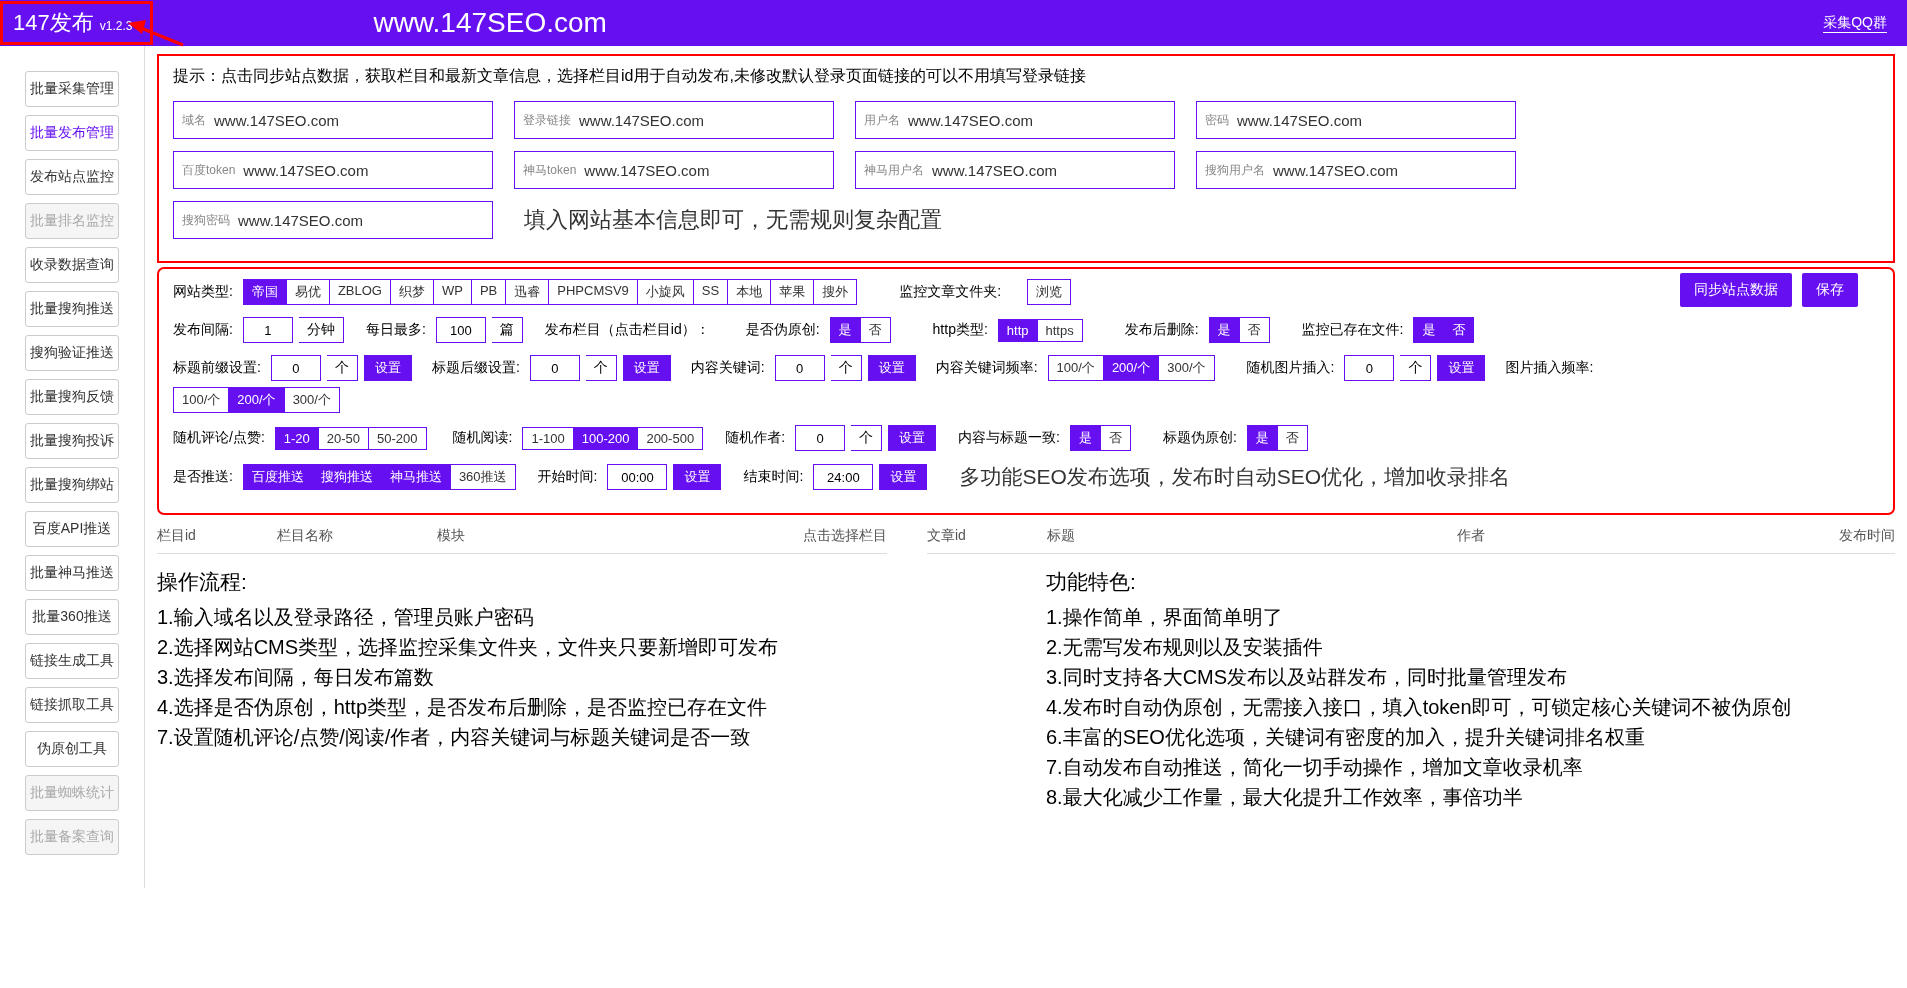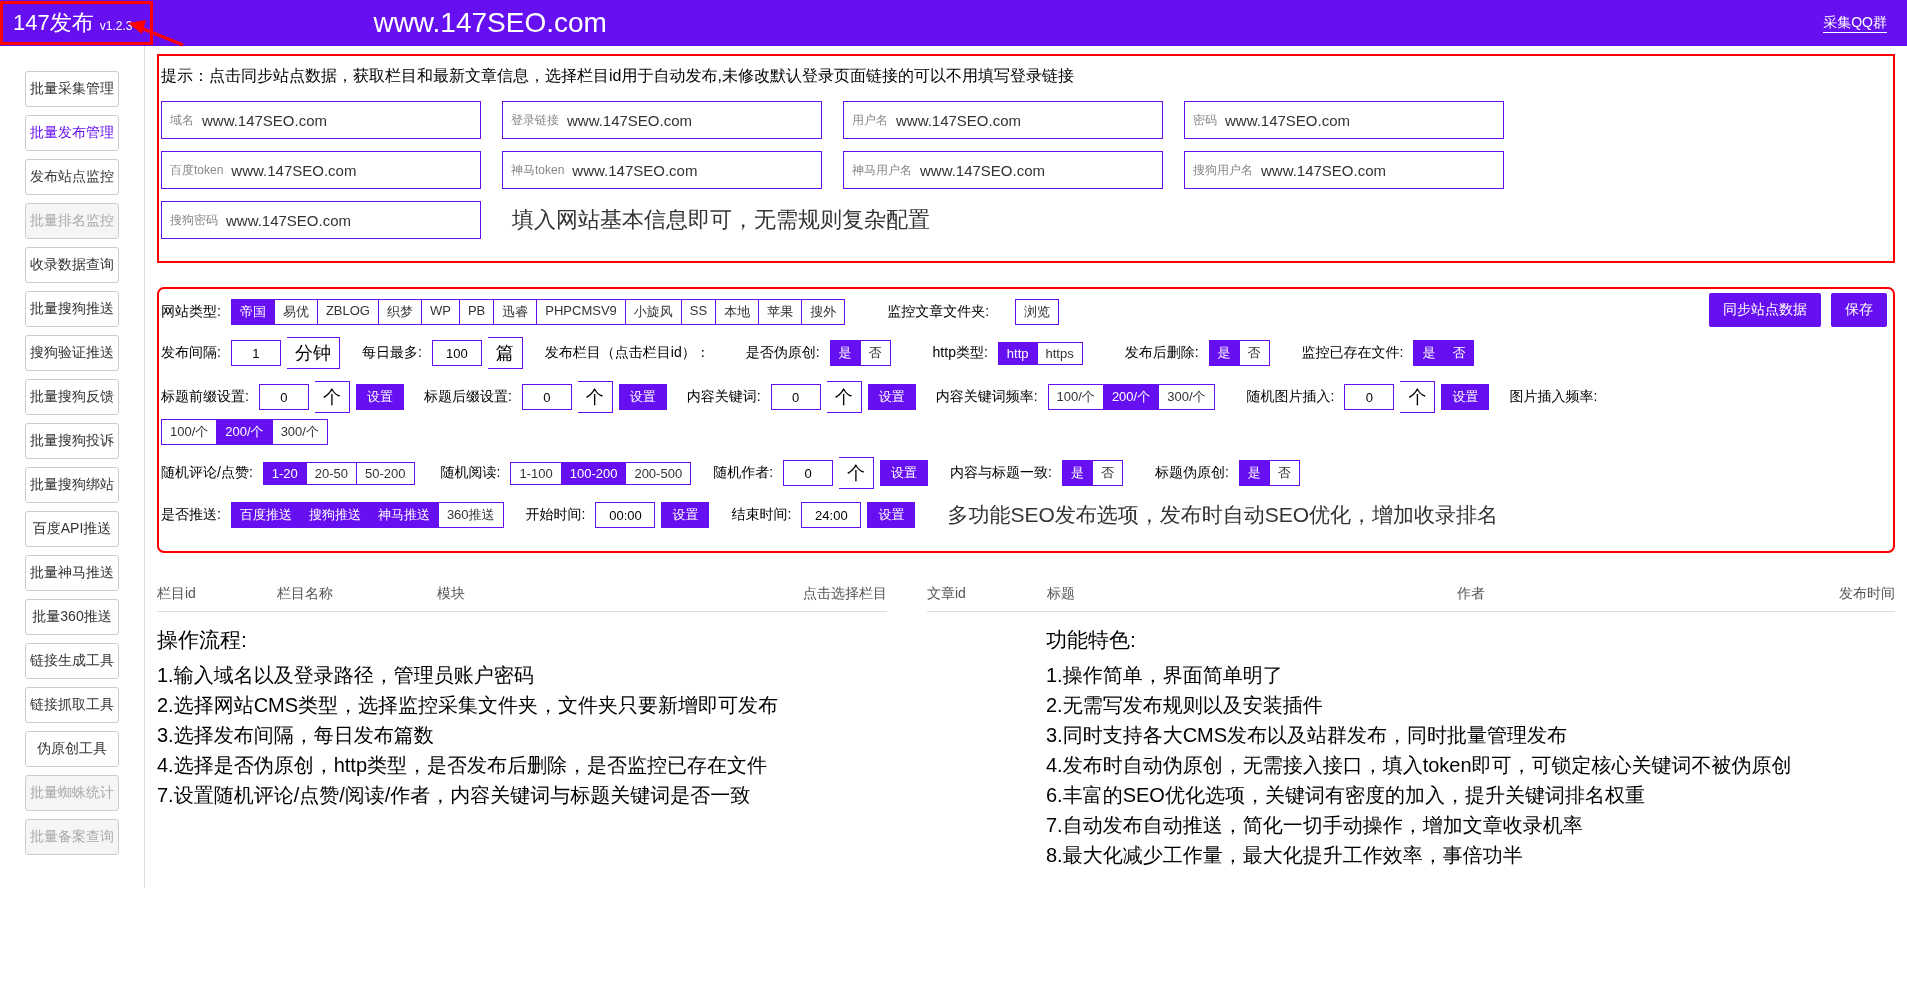--- a/index.html
+++ b/index.html
@@ -9,38 +9,38 @@
 .logo-title { font-size: 22px; font-weight: normal; }
 .logo-ver { font-size: 12px; margin-left: 6px; }
 .site-url { margin-left: 220px; font-size: 28px; }
 .qq-group { position: absolute; right: 20px; border-bottom: 1px solid #fff; font-size: 14px; }
 .layout { display: flex; }
 .sidebar { width: 145px; padding: 25px; border-right: 1px solid #ddd; min-height: 740px; }
 .side-btn { display: block; width: 100%; background: #fff; border: 1px solid #ccc; border-radius: 3px; padding: 8px 4px; margin-bottom: 8px; font-size: 14px; cursor: pointer; color: #333; }
 .side-btn.active { color: #6610f2; }
 .side-btn.disabled { color: #aaa; background: #f5f5f5; }
 .main { flex: 1; padding: 8px 12px; }
-.panel { border: 2px solid #ff0000; padding: 10px 2px; margin-bottom: 24px; }
+.panel { border: 2px solid #ff0000; padding: 10px 14px; margin-bottom: 4px; }
 .tip { font-size: 16px; margin-bottom: 14px; }
 .field-row { display: flex; flex-wrap: wrap; gap: 21px; margin-bottom: 12px; align-items: center; }
 .field { border: 1px solid #6610f2; display: flex; align-items: center; height: 38px; width: 320px; }
 .field-label { font-size: 12px; color: #888; padding: 0 8px; white-space: nowrap; }
 .field-val { font-size: 15px; color: #333; }
 .big-note { font-size: 22px; color: #333; margin-left: 10px; }
 .cfg-row { display: flex; align-items: center; flex-wrap: wrap; gap: 6px; margin-bottom: 12px; font-size: 14px; }
 .cfg-label { margin-right: 4px; }
 .pill { border: 1px solid #6610f2; padding: 3px 8px; cursor: pointer; background: #fff; color: #333; font-size: 13px; }
 .pill.active { background: #6610f2; color: #fff; }
 .pill-group { display: flex; }
 .pill-group .pill { border-right: none; }
 .pill-group .pill:last-child { border-right: 1px solid #6610f2; }
 .num-input { border: 1px solid #6610f2; width: 50px; height: 26px; text-align: center; font-size: 13px; }
-.unit { border: 1px solid #6610f2; border-left: none; padding: 3px 8px; font-size: 18px; }
+.unit { border: 1px solid #6610f2; border-left: none; padding: 3px 8px; font-size: 14px; }
 .set-btn { background: #6610f2; color: #fff; border: 1px solid #6610f2; padding: 3px 10px; cursor: pointer; font-size: 13px; }
-.action-btns { position: absolute; right: 8px; display: flex; gap: 10px; }
+.action-btns { position: absolute; right: 37px; display: flex; gap: 10px; }
 .action-btn { background: #6610f2; color: #fff; border: none; padding: 8px 14px; cursor: pointer; font-size: 14px; border-radius: 2px; }
 .panel2-wrap { position: relative; }
 .table-row { display: flex; border-bottom: 1px solid #ddd; padding: 8px 0; font-size: 14px; color: #555; gap: 60px; align-items: flex-end; }
 .table-row .col { flex: 0 0 auto; }
 .info-cols { display: flex; gap: 40px; margin-top: 12px; }
 .info-col { flex: 1; font-size: 20px; line-height: 1.5; }
 .info-col .title { font-size: 21px; margin-bottom: 4px; }
 </style>
 </head>
 <body>

